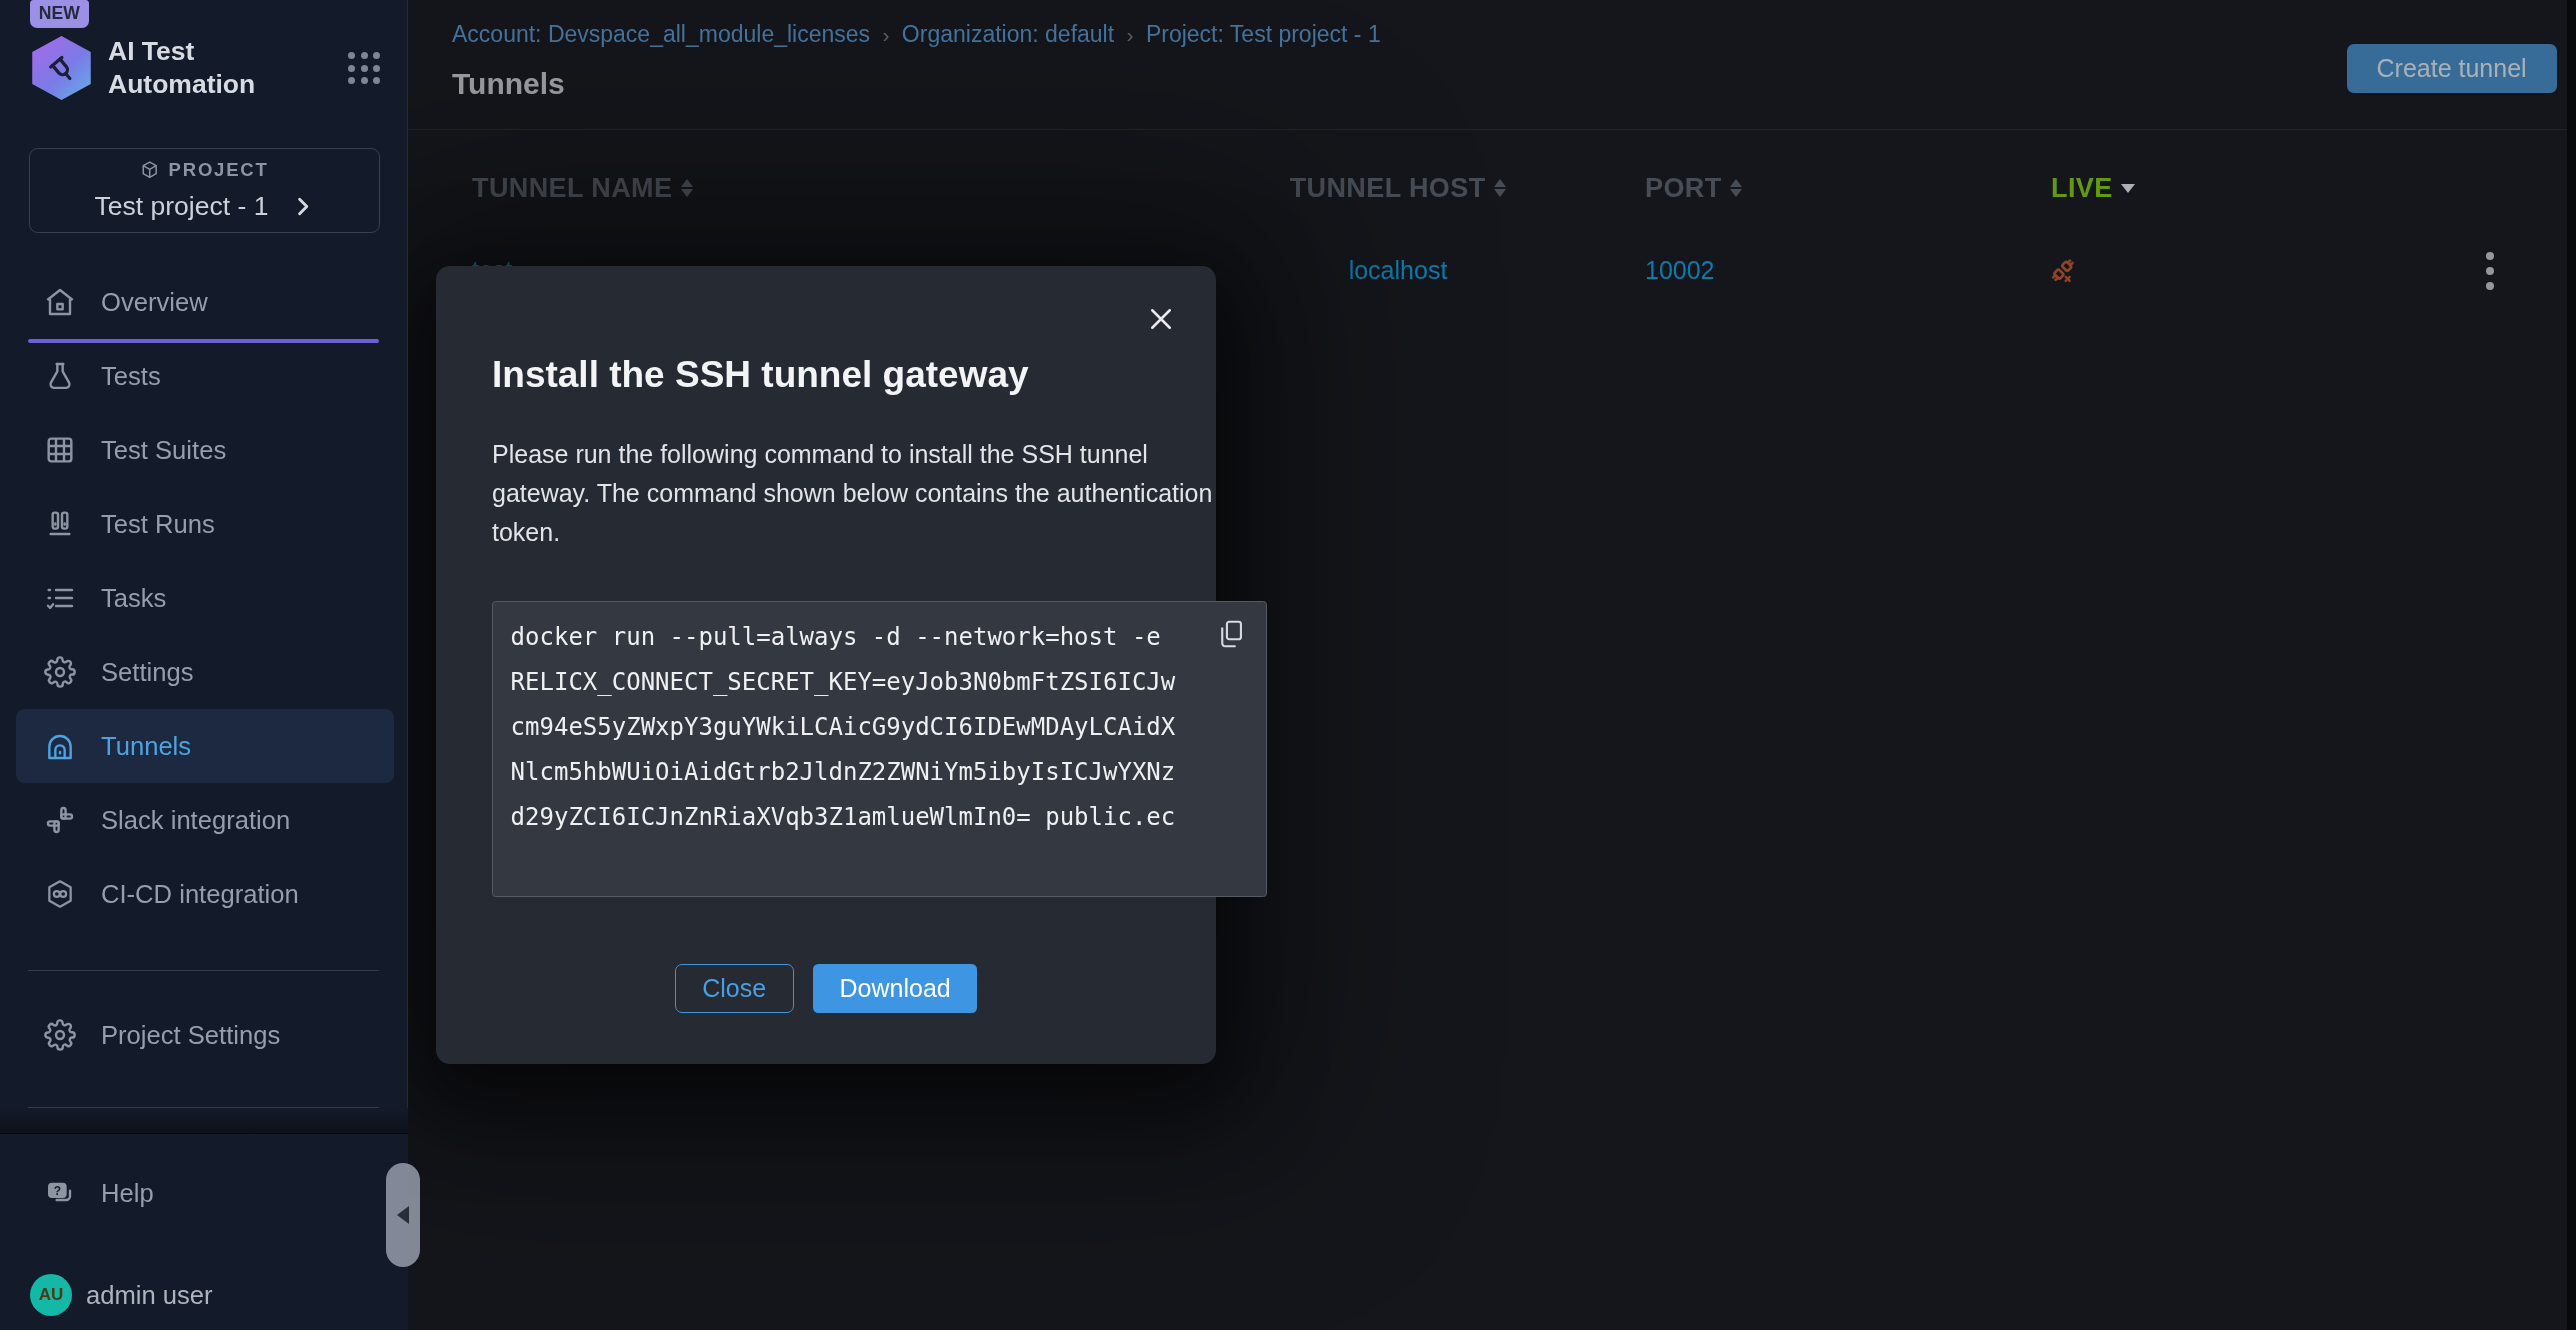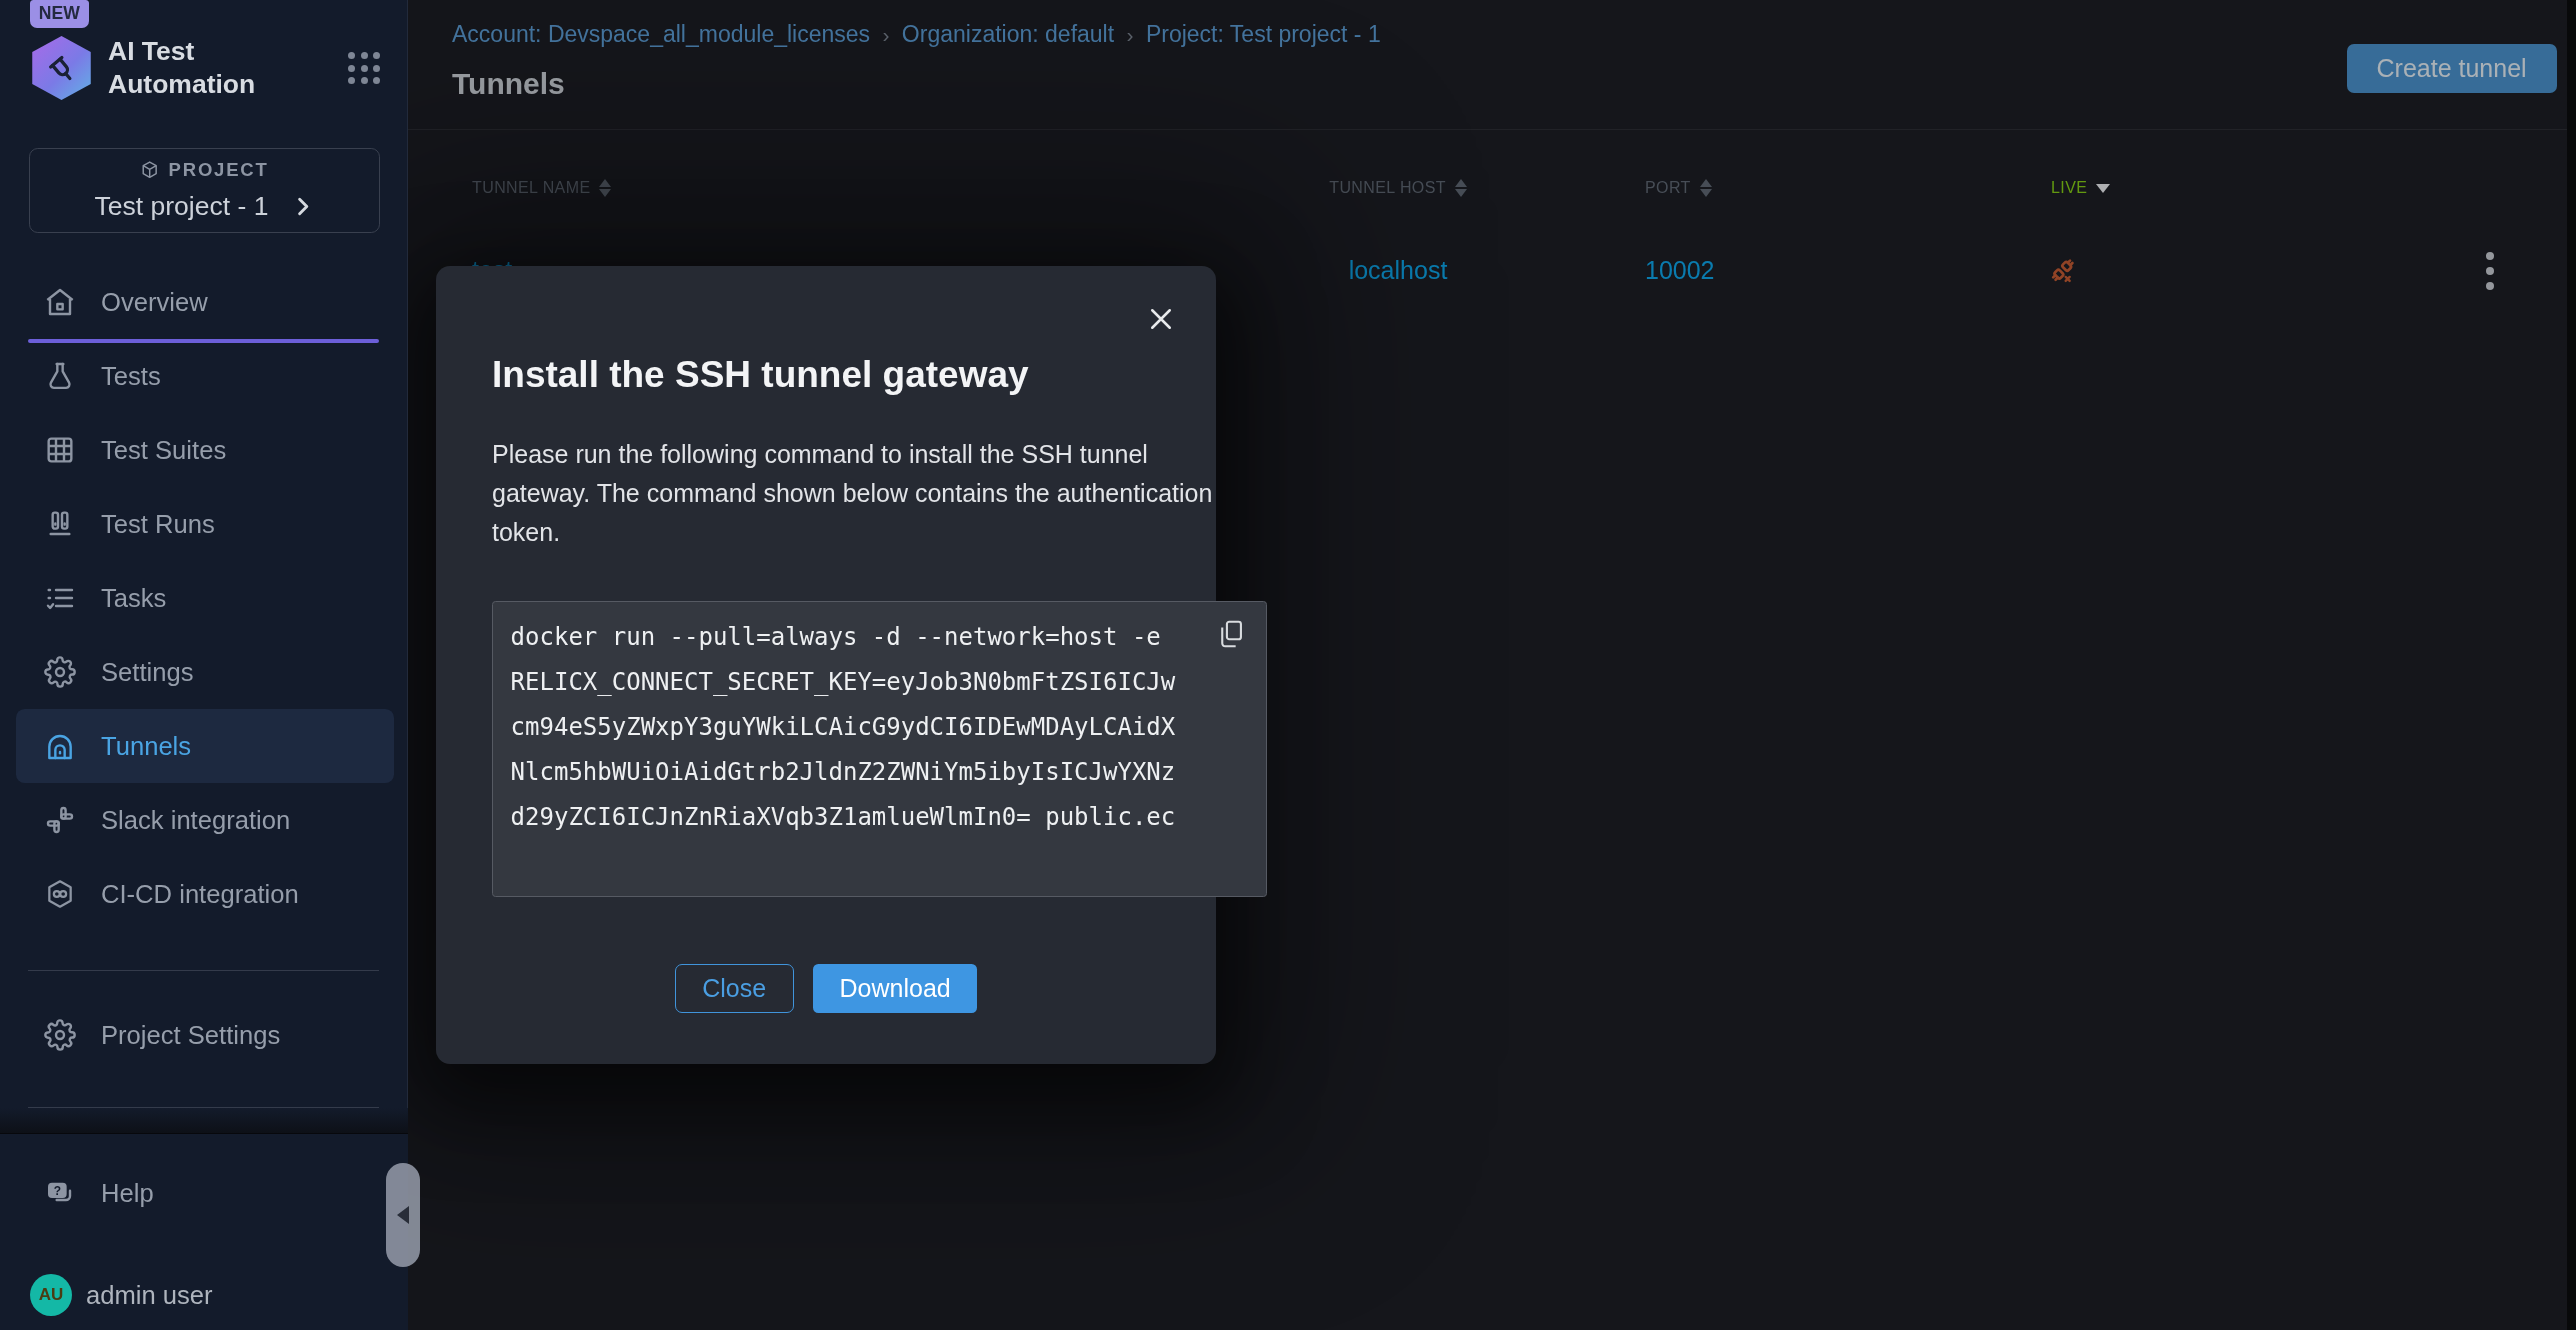--- a/index.html
+++ b/index.html
@@ -68,21 +68,21 @@
   .page-title { position:absolute; left:44px; top:67px; font-size:30px; font-weight:600; color:#ced3da; }
   .create-btn { position:absolute; right:19.4px; top:44px; height:49px; padding:0 30px;
                 background:#4a90cb; border:none; border-radius:7px; color:#e3ecf3;
                 font-size:25px; font-family:inherit; cursor:pointer; }
   .header-rule { position:absolute; left:0; top:129px; right:0; height:0.9px; background:#2c2e34; }
   .right-edge { position:absolute; right:0; top:0; width:8.8px; height:1330px; background:#0b0c0e; }
 
   .tbl-grid { display:grid; grid-template-columns:679px 494px 335px 406px 1fr;
               padding:0 64px; align-items:center; }
   .thead { position:absolute; left:0; right:10.6px; top:159px; height:58px;
-           font-size:16px; font-weight:400; letter-spacing:0.4px; color:#5f6773; }
+           font-size:27px; font-weight:700; letter-spacing:0.4px; color:#5f6773; }
   .th { display:flex; align-items:center; gap:8.8px; cursor:pointer; }
   .th.center { justify-content:center; }
   .th.live { color:#84cc16; padding-left:71px; }
   .sort-stack { display:flex; flex-direction:column; gap:2.6px; }
   .tri-up { width:0; height:0; border-left:6.2px solid transparent; border-right:6.2px solid transparent;
             border-bottom:8px solid #5f6773; }
   .tri-dn { width:0; height:0; border-left:6.2px solid transparent; border-right:6.2px solid transparent;
             border-top:8px solid #5f6773; }
   .tri-dn.white { border-top-color:#e8eaee; border-left-width:7px; border-right-width:7px; border-top-width:9.7px; }
   .trow { position:absolute; left:0; right:10.6px; top:236px; height:69px; font-size:25px; color:#0ea5e9; }

